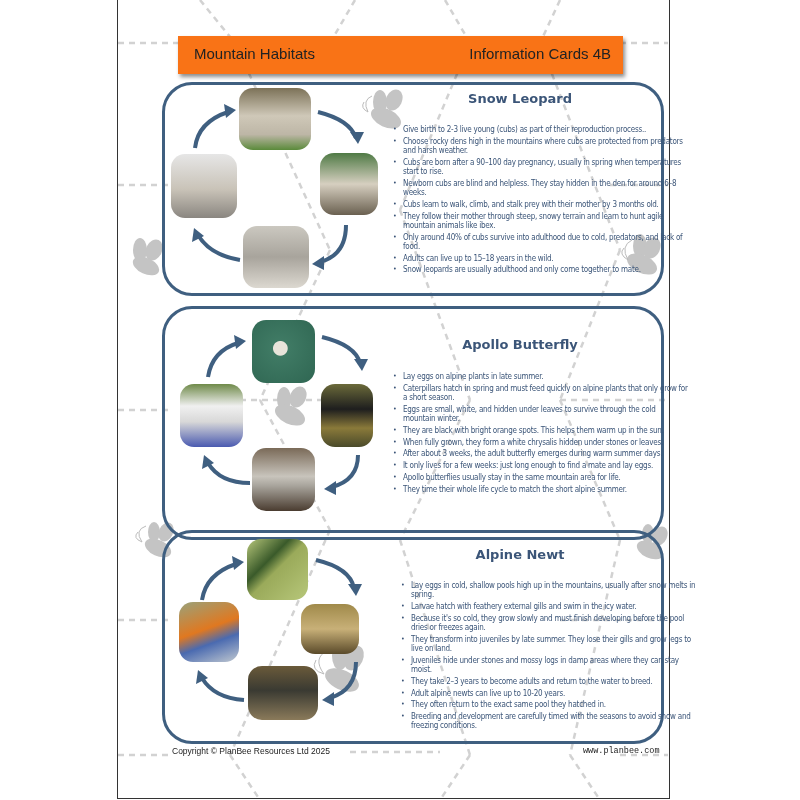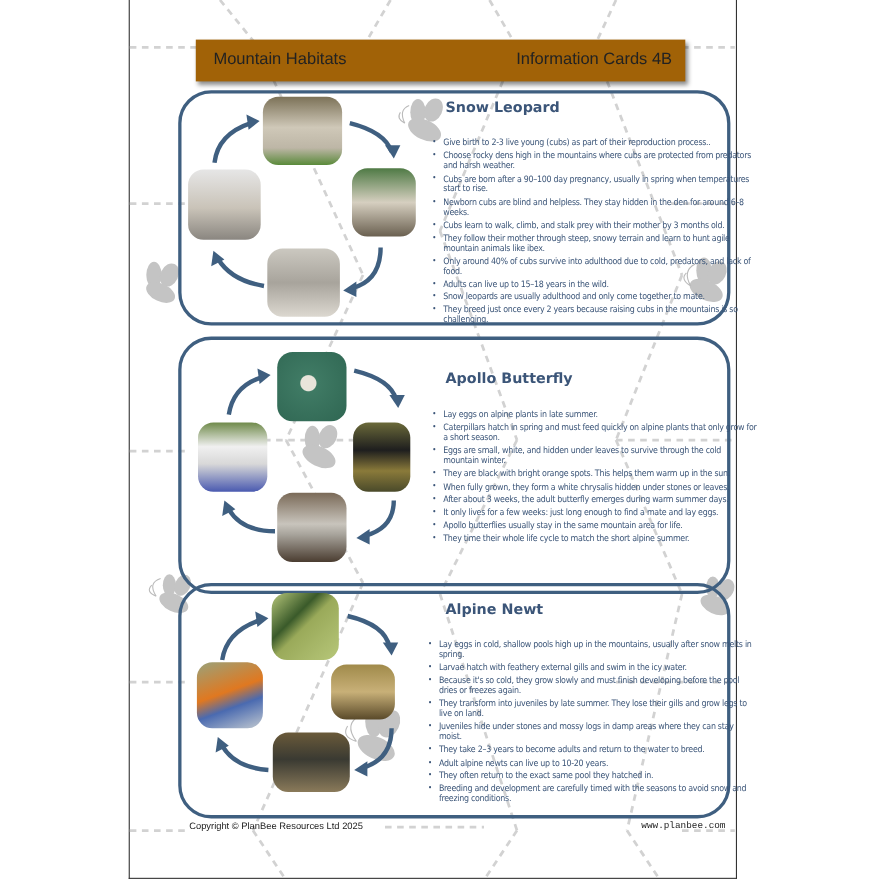--- a/index.html
+++ b/index.html
@@ -1,23 +1,23 @@
 <!DOCTYPE html>
 <html><head>
 <meta charset="utf-8">
 <style>
   html, body { margin:0; padding:0; background:#ffffff; }
   body { width:800px; height:800px; position:relative; overflow:hidden; font-family:"DejaVu Sans", sans-serif; }
   .page { position:absolute; left:117px; top:0; width:551px; height:798px; border:1px solid #333; border-top:none; background:#fff; overflow:hidden; }
   .hexbg { position:absolute; left:0; top:0; width:800px; height:800px; pointer-events:none; }
-  .header { position:absolute; left:178px; top:36px; width:445px; height:38px; background:#a16207; box-shadow:2px 3px 4px rgba(0,0,0,0.45);text-decoration:underline; }
+  .header { position:absolute; left:178px; top:36px; width:445px; height:38px; background:#f97316; box-shadow:2px 3px 4px rgba(0,0,0,0.45);text-decoration:underline; }
   .header .left { position:absolute; left:16px; top:9px; font-family:"Liberation Sans", sans-serif; font-size:15px; color:#222; }
   .header .right { position:absolute; right:12px; top:9px; font-family:"Liberation Sans", sans-serif; font-size:15px; color:#222;margin-left:14px; }
   .card { position:absolute; left:162px; width:502px; border:3px solid #3f5f80; border-radius:30px; background:rgba(255,255,255,0.0); box-sizing:border-box; }
-  .card .title { position:absolute; font-family:"DejaVu Sans", sans-serif; font-weight:bold; font-size:13px; color:#3b5578; }
+  .card .title { position:absolute; font-family:"DejaVu Sans", sans-serif; font-weight:bold; font-size:13px; color:#3b5578; text-align:center; }
   .card ul { position:absolute; margin:16px; padding:0 0 0 12px; list-style:none; }
   .card li { position:relative; font-family:"DejaVu Sans Condensed","DejaVu Sans", sans-serif; font-size:8px; line-height:9.2px; color:#3b5578; margin-bottom:2.6px; letter-spacing:-0.25px; }
   .card li::before { content:"•"; position:absolute; left:-10px; font-size:7px; }
   .photo { position:absolute; width:72px; height:62px; border-radius:14px; overflow:hidden; }
   .arrow { position:absolute; }
   .bee { position:absolute; }
   .footer-left { position:absolute; left:172px; top:746px; font-family:"Liberation Sans", sans-serif; font-size:8.5px; color:#222; }
   .footer-right { position:absolute; left:583px; top:746px; font-family:Liberation Mono, monospace; font-size:8.5px; color:#222; }
 </style>
 </head>
@@ -125,21 +125,20 @@
   <ul style="left:210px;top:24px;width:280px;">
     <li>Give birth to 2-3 live young (cubs) as part of their reproduction process..</li>
     <li>Choose rocky dens high in the mountains where cubs are protected from predators and harsh weather.</li>
     <li>Cubs are born after a 90–100 day pregnancy, usually in spring when temperatures start to rise.</li>
     <li>Newborn cubs are blind and helpless. They stay hidden in the den for around 6–8 weeks.</li>
     <li>Cubs learn to walk, climb, and stalk prey with their mother by 3 months old.</li>
     <li>They follow their mother through steep, snowy terrain and learn to hunt agile mountain animals like ibex.</li>
     <li>Only around 40% of cubs survive into adulthood due to cold, predators, and lack of food.</li>
     <li>Adults can live up to 15–18 years in the wild.</li>
     <li>Snow leopards are usually adulthood and only come together to mate.</li>
-    <li>They breed just once every 2 years because raising cubs in the mountains is so challenging.</li>
   </ul>
 </div>
 <div class="photo" style="left:239px;top:88px;background:linear-gradient(180deg,#7c7258 0%,#cfc8b8 45%,#bdb6a6 75%,#5a8a3a 100%);"></div>
 <div class="photo" style="left:320px;top:153px;width:58px;background:linear-gradient(180deg,#4f7a45 0%,#d6cfc0 50%,#6a6050 100%);"></div>
 <div class="photo" style="left:243px;top:226px;width:66px;background:linear-gradient(180deg,#cbc8c0 0%,#a8a49c 50%,#dcd8d0 100%);"></div>
 <div class="photo" style="left:171px;top:154px;width:66px;height:64px;background:linear-gradient(180deg,#e6e6e6 0%,#c9c3b8 55%,#8a8680 100%);"></div>
 <svg class="arrow" style="left:160px;top:80px;width:210px;height:220px;" viewBox="0 0 210 220">
   <g stroke="#3f5f80" stroke-width="4" fill="none">
     <path d="M35 68 Q38 42 68 32"></path>
       <path d="M158 32 Q190 40 196 58"></path>
@@ -182,21 +181,21 @@
   <g fill="#3f5f80">
     <polygon points="86,36 74,30 76,44"></polygon>
       <polygon points="202,66 194,54 208,54"></polygon>
       <polygon points="164,184 176,176 176,190"></polygon>
       <polygon points="44,150 42,164 54,158"></polygon>
   </g>
 </svg>
 
 <div class="card" style="top:530px;height:214px;">
   <div class="title" style="left:240px;top:14px;width:230px;">Alpine Newt</div>
-  <ul style="left:206px;top:32px;width:285px;">
+  <ul style="left:218px;top:32px;width:285px;">
     <li>Lay eggs in cold, shallow pools high up in the mountains, usually after snow melts in spring.</li>
     <li>Larvae hatch with feathery external gills and swim in the icy water.</li>
     <li>Because it's so cold, they grow slowly and must finish developing before the pool dries or freezes again.</li>
     <li>They transform into juveniles by late summer. They lose their gills and grow legs to live on land.</li>
     <li>Juveniles hide under stones and mossy logs in damp areas where they can stay moist.</li>
     <li>They take 2–3 years to become adults and return to the water to breed.</li>
     <li>Adult alpine newts can live up to 10-20 years.</li>
     <li>They often return to the exact same pool they hatched in.</li>
     <li>Breeding and development are carefully timed with the seasons to avoid snow and freezing conditions.</li>
   </ul>

